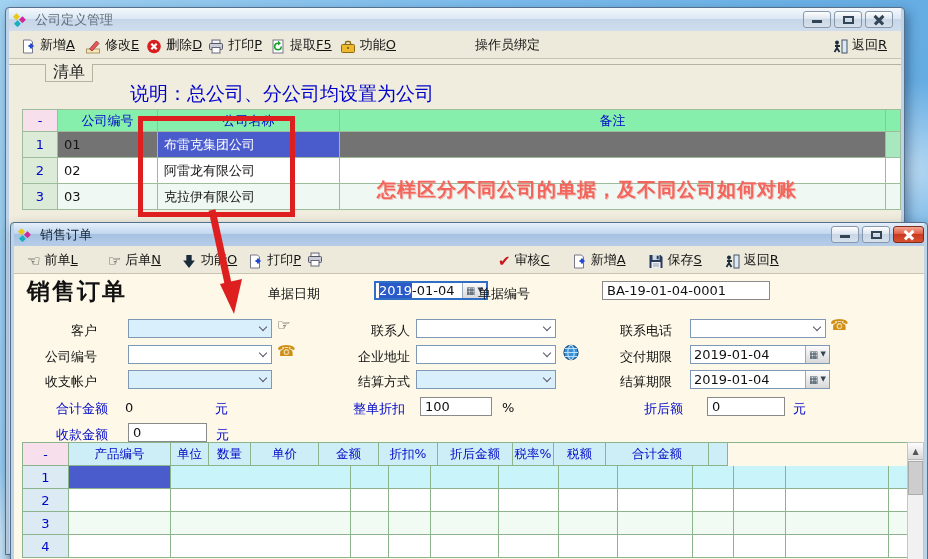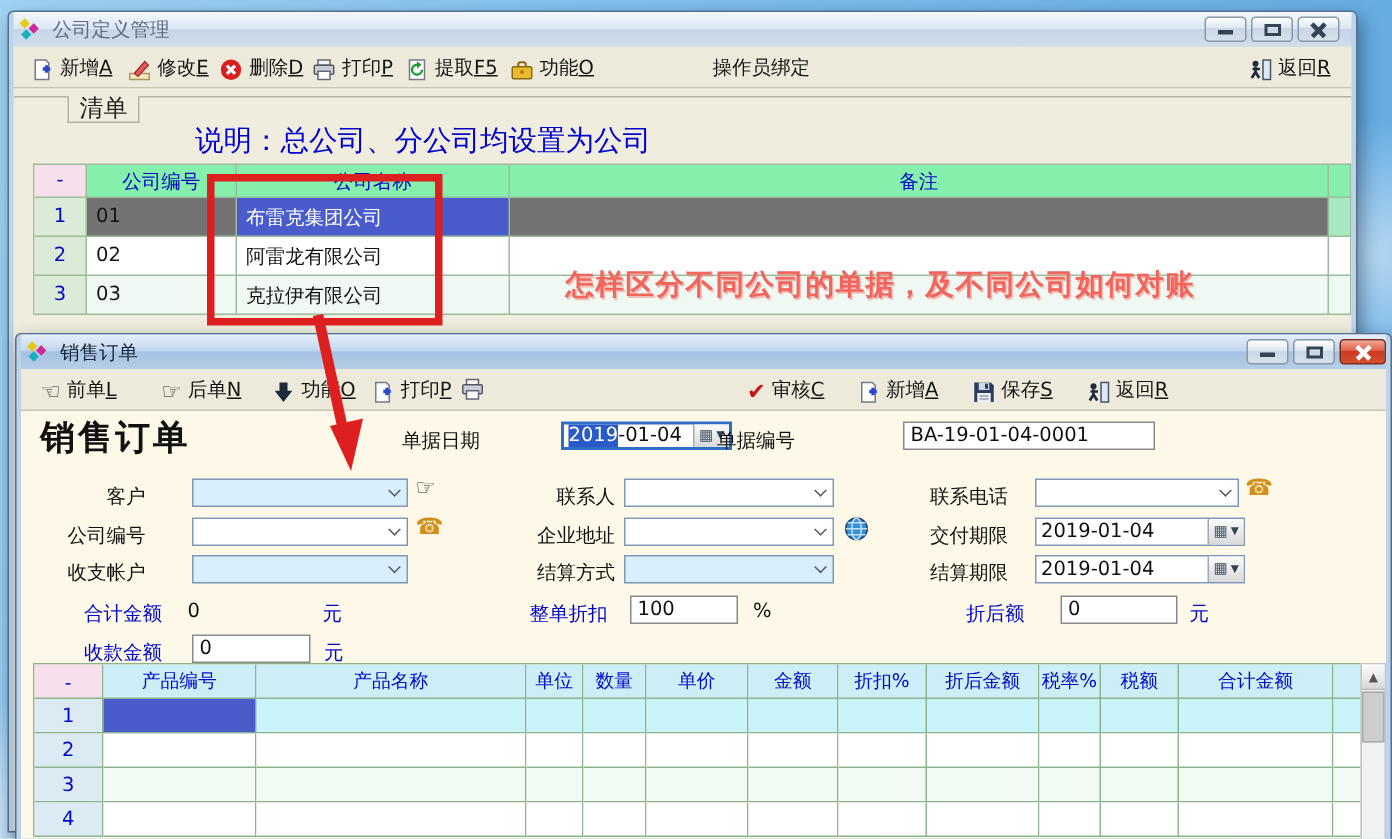--- a/index.html
+++ b/index.html
@@ -394,21 +394,20 @@
     <div class="unit" style="left:779px;top:126px">元</div>
 
     <div class="lbl blue" style="left:20px;top:152px;width:74px">收款金额</div>
     <div class="inputbox" style="left:114px;top:149px;width:79px">0</div>
     <div class="unit" style="left:202px;top:152px">元</div>
 
     <div class="grid">
       <div class="grow ghead">
         <div class="gc c0">-</div>
         <div class="gc c1">产品编号</div>
-        <div class="gc c2">产品名称</div>
         <div class="gc c3">单位</div>
         <div class="gc c4">数量</div>
         <div class="gc c5">单价</div>
         <div class="gc c6">金额</div>
         <div class="gc c7">折扣%</div>
         <div class="gc c8">折后金额</div>
         <div class="gc c9">税率%</div>
         <div class="gc c10">税额</div>
         <div class="gc c11">合计金额</div>
         <div class="gc c12"></div>

